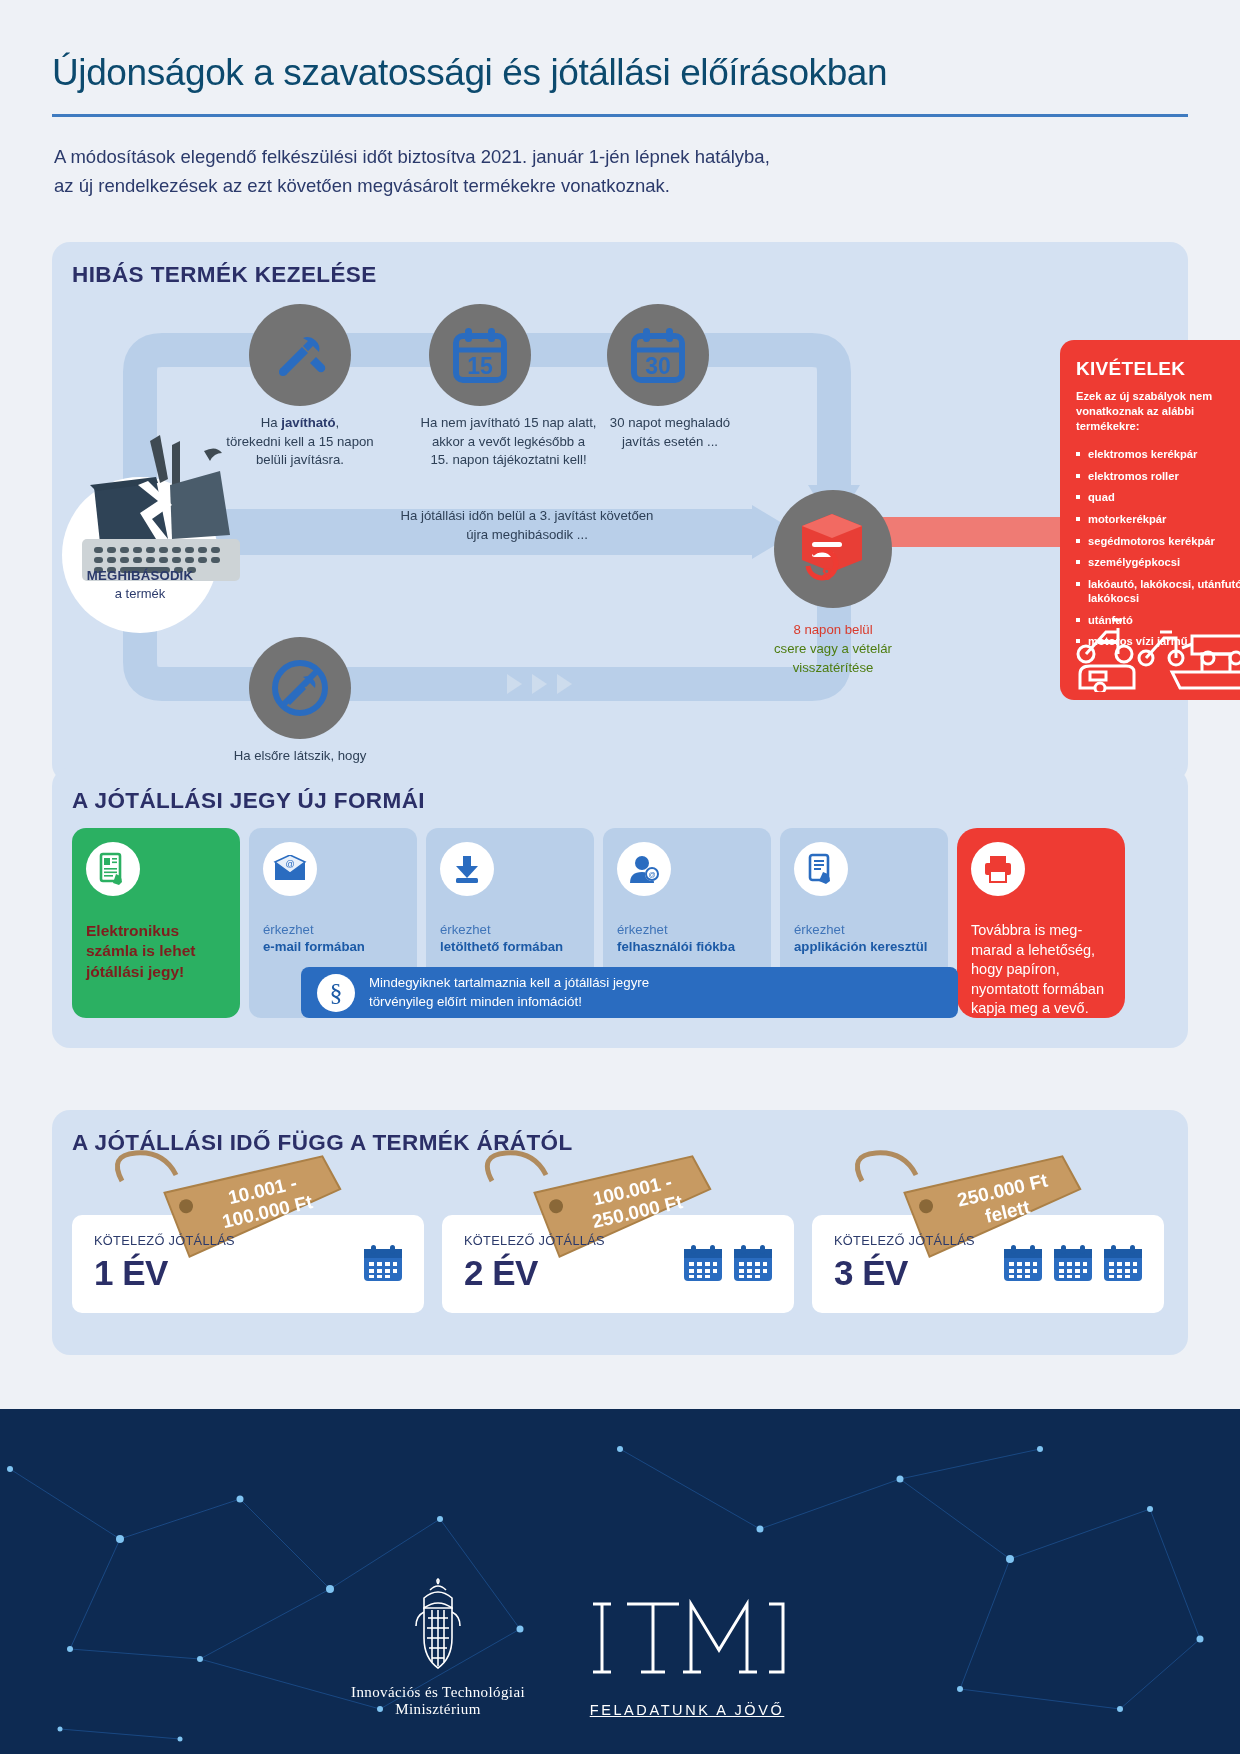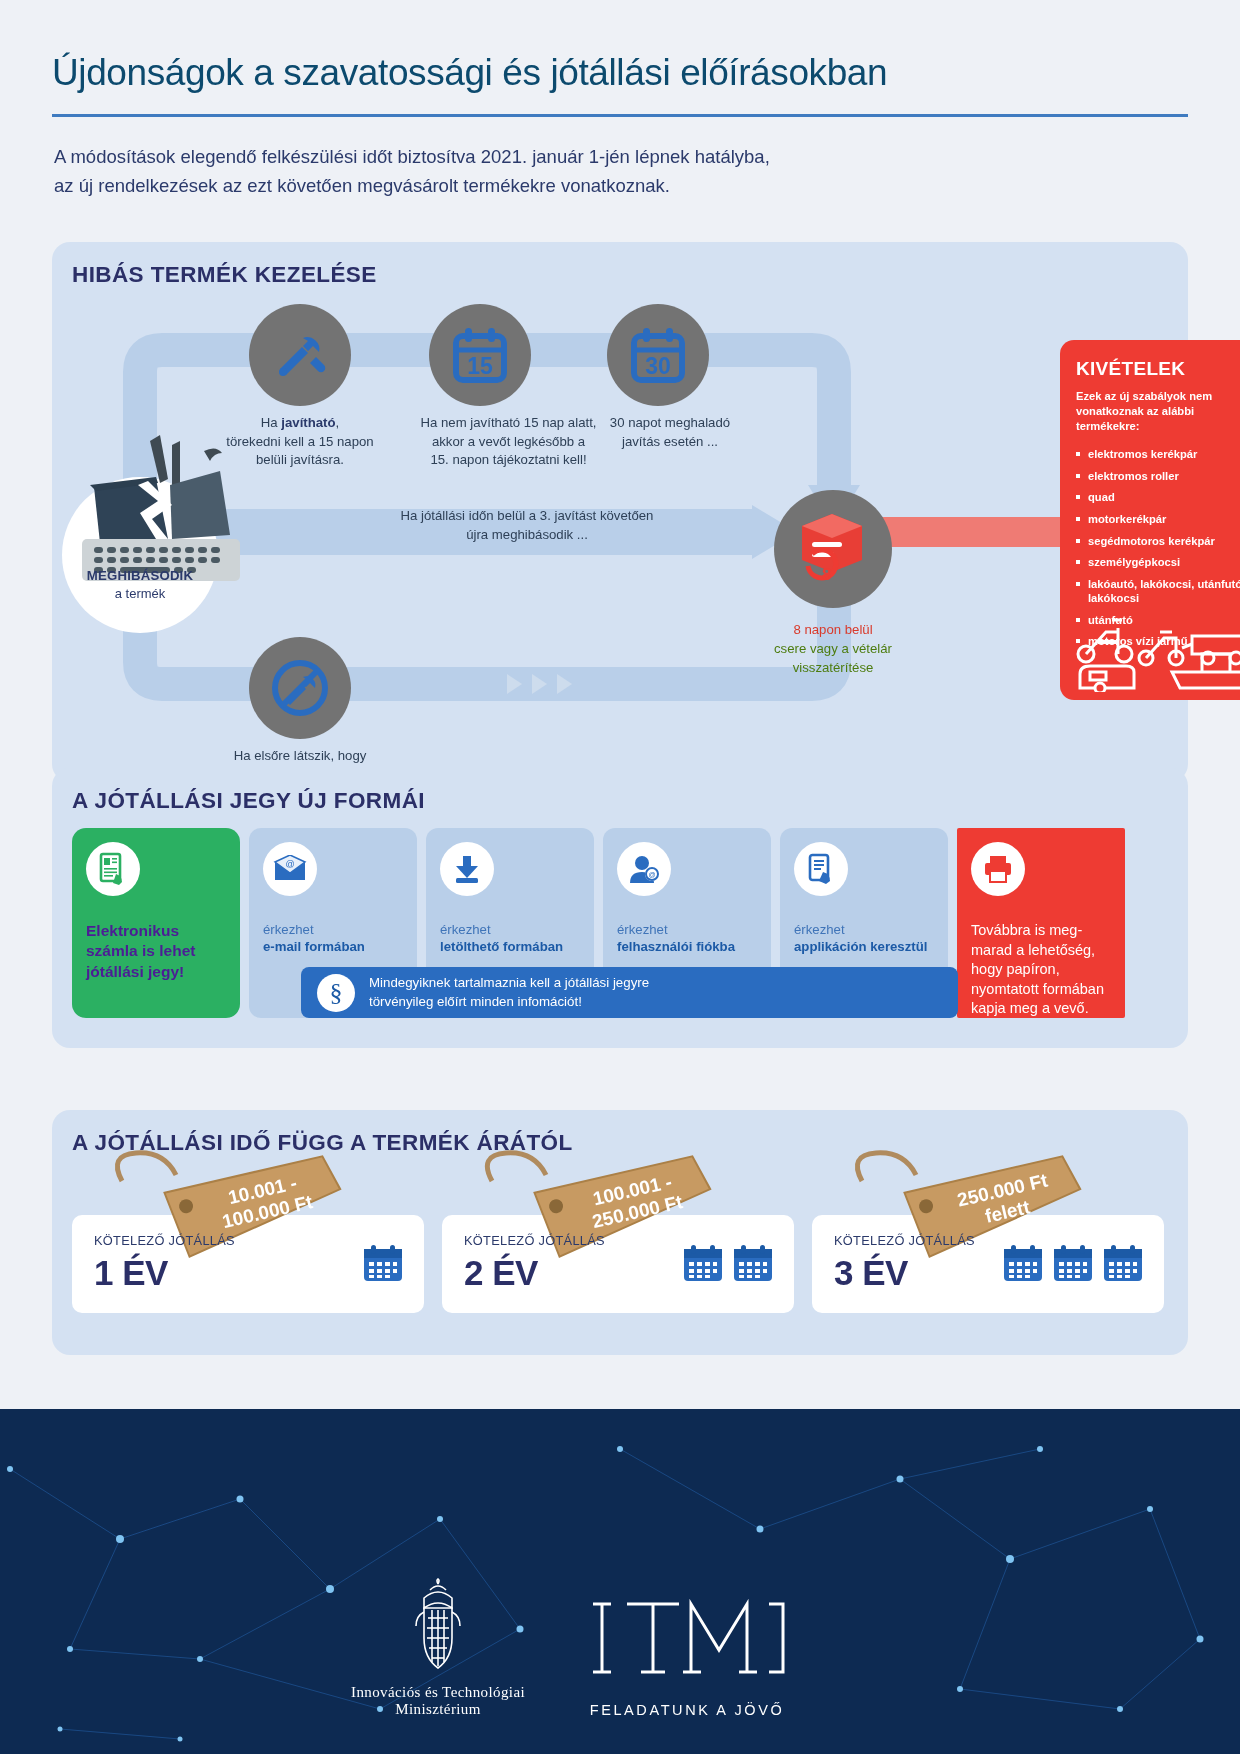--- a/index.html
+++ b/index.html
@@ -97,30 +97,30 @@
   
   #panel-jegy { left: 52px; top: 768px; width: 1136px; height: 280px; }
   #panel-jegy .panel-title { position: absolute; left: 20px; top: 20px; }
   .jegy-row { position: absolute; left: 20px; top: 60px; display: flex; gap: 9px; }
   .jcard {
     width: 168px; height: 190px;
     border-radius: 12px; background: #b9cfe9;
     padding-top: 14px; position: relative;
   }
   .jcard.green { background: #2bb062; border-radius: 14px; width: 168px; }
-  .jcard.red   { background: #ee3b33; border-radius: 2px; width: 168px; height: 190px; }
+  .jcard.red   { background: #ee3b33; border-radius: 20px; width: 168px; height: 190px; }
   .jcard .ico {
     width: 54px; height: 54px; border-radius: 50%; background: #fff;
     margin-left: 14px; display: flex; align-items: center; justify-content: center;
   }
   .jcard .lab { position: absolute; left: 14px; top: 93px; width: 146px; }
   .jcard .l1 { font-size: 13.2px; color: #3f74b8; line-height: 1.3; }
   .jcard .l2 { font-size: 13.2px; color: #1c5aa6; font-weight: bold; line-height: 1.3; }
   .jcard.green .l2g {
-    font-size: 15.5px; color: #4c1d95; font-weight: bold; line-height: 1.32;
+    font-size: 15.5px; color: #7f1d1d; font-weight: bold; line-height: 1.32;
   }
   .jcard.red .lr { font-size: 14.5px; color: #fff; line-height: 1.35; }
 
   .lawbar {
     position: absolute; left: 249px; top: 199px;
     width: 657px; height: 51px;
     background: #2a6cc0; border-radius: 8px;
     display: flex; align-items: center; gap: 14px; padding-left: 16px;
   }
   .lawbar .para {
@@ -160,21 +160,21 @@
     overflow: hidden;
   }
   .footer-center {
     position: absolute; left: 0; bottom: 36px; width: 1142px;
     display: flex; justify-content: center; align-items: flex-end; gap: 58px;
   }
   .coa-block { text-align: center; color: #fff; }
   .coa-block .l1 { font-size: 15px; font-family: "Liberation Serif", serif; letter-spacing: .4px; }
   .coa-block .l2 { font-size: 15px; font-family: "Liberation Serif", serif; letter-spacing: .4px; }
   .itm-block { text-align: center; color: #fff; }
-  .itm-tag { font-size: 14.5px; letter-spacing: 2.6px; margin-top: 10px; }
+  .itm-tag { font-size: 14.5px; letter-spacing: 2.6px; margin-top: 10px; text-decoration: underline; }
 </style>
 </head>
 <body>
 
 <div class="header">
   <div class="page-title">Újdonságok a szavatossági és jótállási előírásokban</div>
   <div class="title-rule"></div>
   <div class="lede">
     <div>A módosítások elegendő felkészülési időt biztosítva 2021. január 1-jén lépnek hatályba,</div>
     <div>az új rendelkezések az ezt követően megvásárolt termékekre vonatkoznak.</div>

